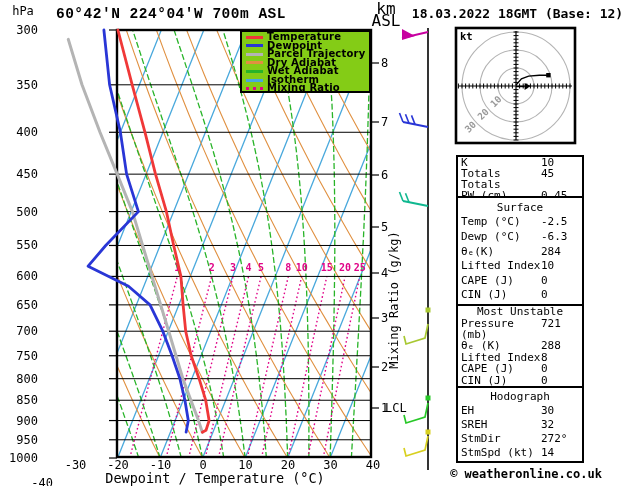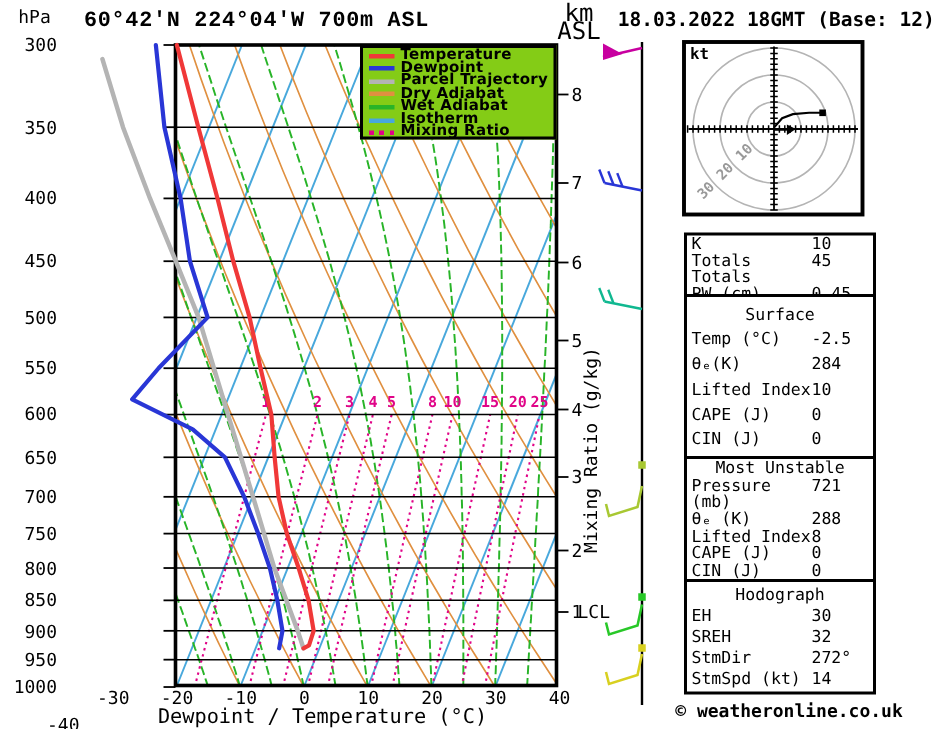--- a/index.html
+++ b/index.html
@@ -362,20 +362,24 @@
           <span class="pv">0.45</span>
         </div>
       </div>
       <div class="panel-box" style="top: 196px; height: 110px;">
         <div class="panel-header">Surface</div>
         <div class="panel-row">
           <span class="pl">Temp (°C)</span>
           <span class="pv">-2.5</span>
         </div>
         <div class="panel-row">
+          <span class="pl">Dewp (°C)</span>
+          <span class="pv">-6.3</span>
+        </div>
+        <div class="panel-row">
           <span class="pl">θₑ(K)</span>
           <span class="pv">284</span>
         </div>
         <div class="panel-row">
           <span class="pl">Lifted Index</span>
           <span class="pv">10</span>
         </div>
         <div class="panel-row">
           <span class="pl">CAPE (J)</span>
           <span class="pv">0</span>

